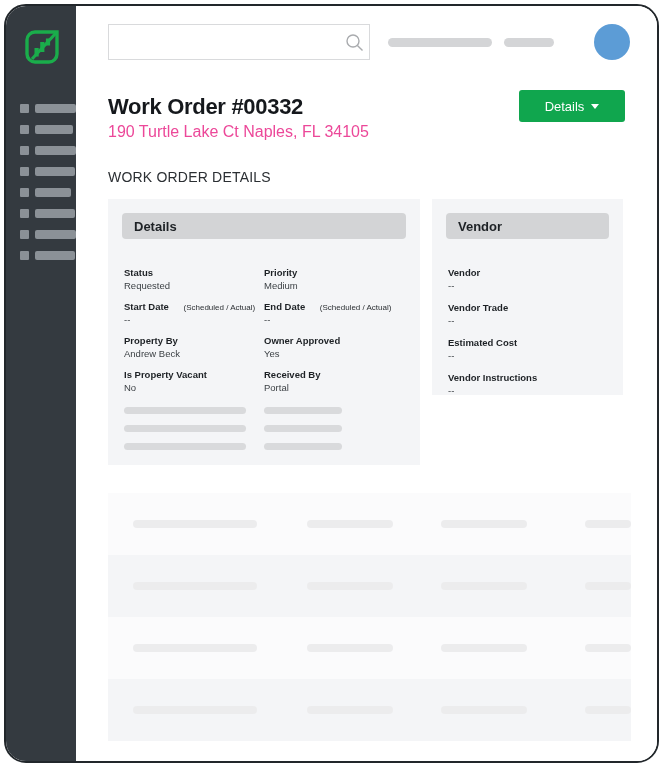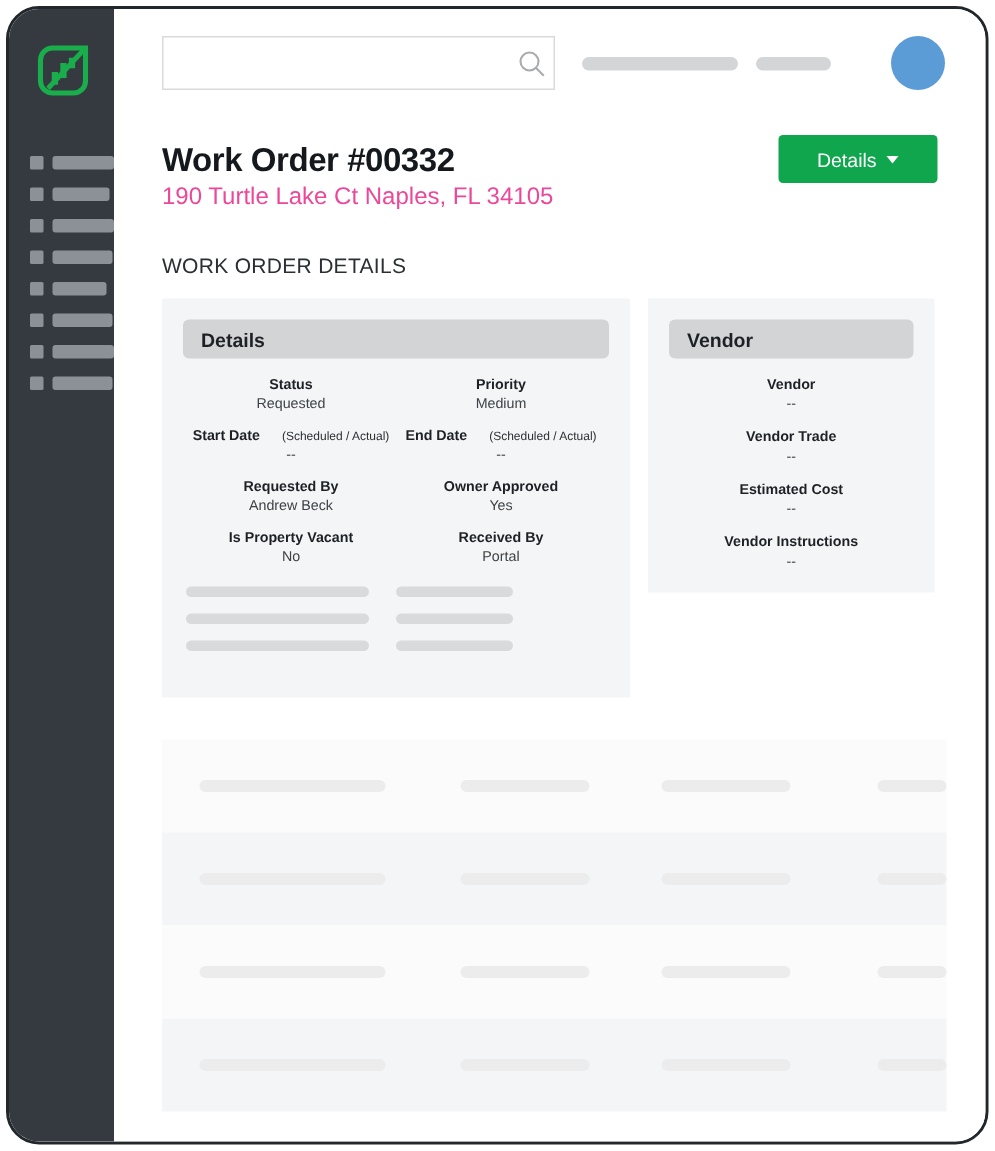--- a/index.html
+++ b/index.html
@@ -177,21 +177,21 @@
     background: #d3d4d6;
     border-radius: 4px;
     height: 26px;
     display: flex;
     align-items: center;
     padding-left: 12px;
     font-size: 13px;
     font-weight: bold;
     color: #1d2125;
   }
-  .fields { margin-top: 12px; padding: 0 2px; text-align: center; }
+  .fields { margin-top: 28px; padding: 0 2px; }
   .field-row { display: flex; margin-bottom: 10px; }
   .field { width: 50%; }
   .vendor-field { margin-bottom: 11px; }
   .f-label {
     font-size: 9.5px;
     font-weight: bold;
     color: #1d2125;
     white-space: nowrap;
   }
   .f-sub { font-weight: normal; font-size: 8px; color: #2b2f33; padding-left: 12px; }
@@ -328,21 +328,21 @@
               <div class="f-label">
                 <span>End Date</span>
                 <span class="f-sub">(Scheduled / Actual)</span>
               </div>
               <div class="f-value">--</div>
             </div>
           </div>
 
           <div class="field-row">
             <div class="field">
-              <div class="f-label">Requested By</div>
+              <div class="f-label">Property By</div>
               <div class="f-value">Andrew Beck</div>
             </div>
             <div class="field">
               <div class="f-label">Owner Approved</div>
               <div class="f-value">Yes</div>
             </div>
           </div>
 
           <div class="field-row">
             <div class="field">

